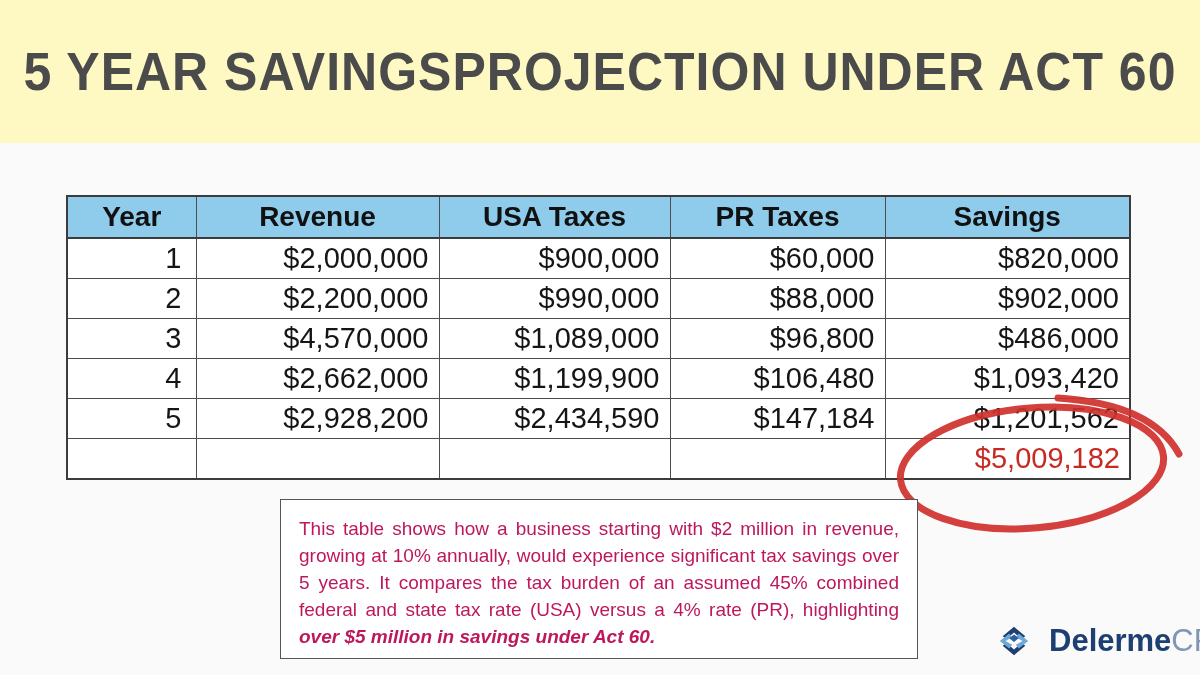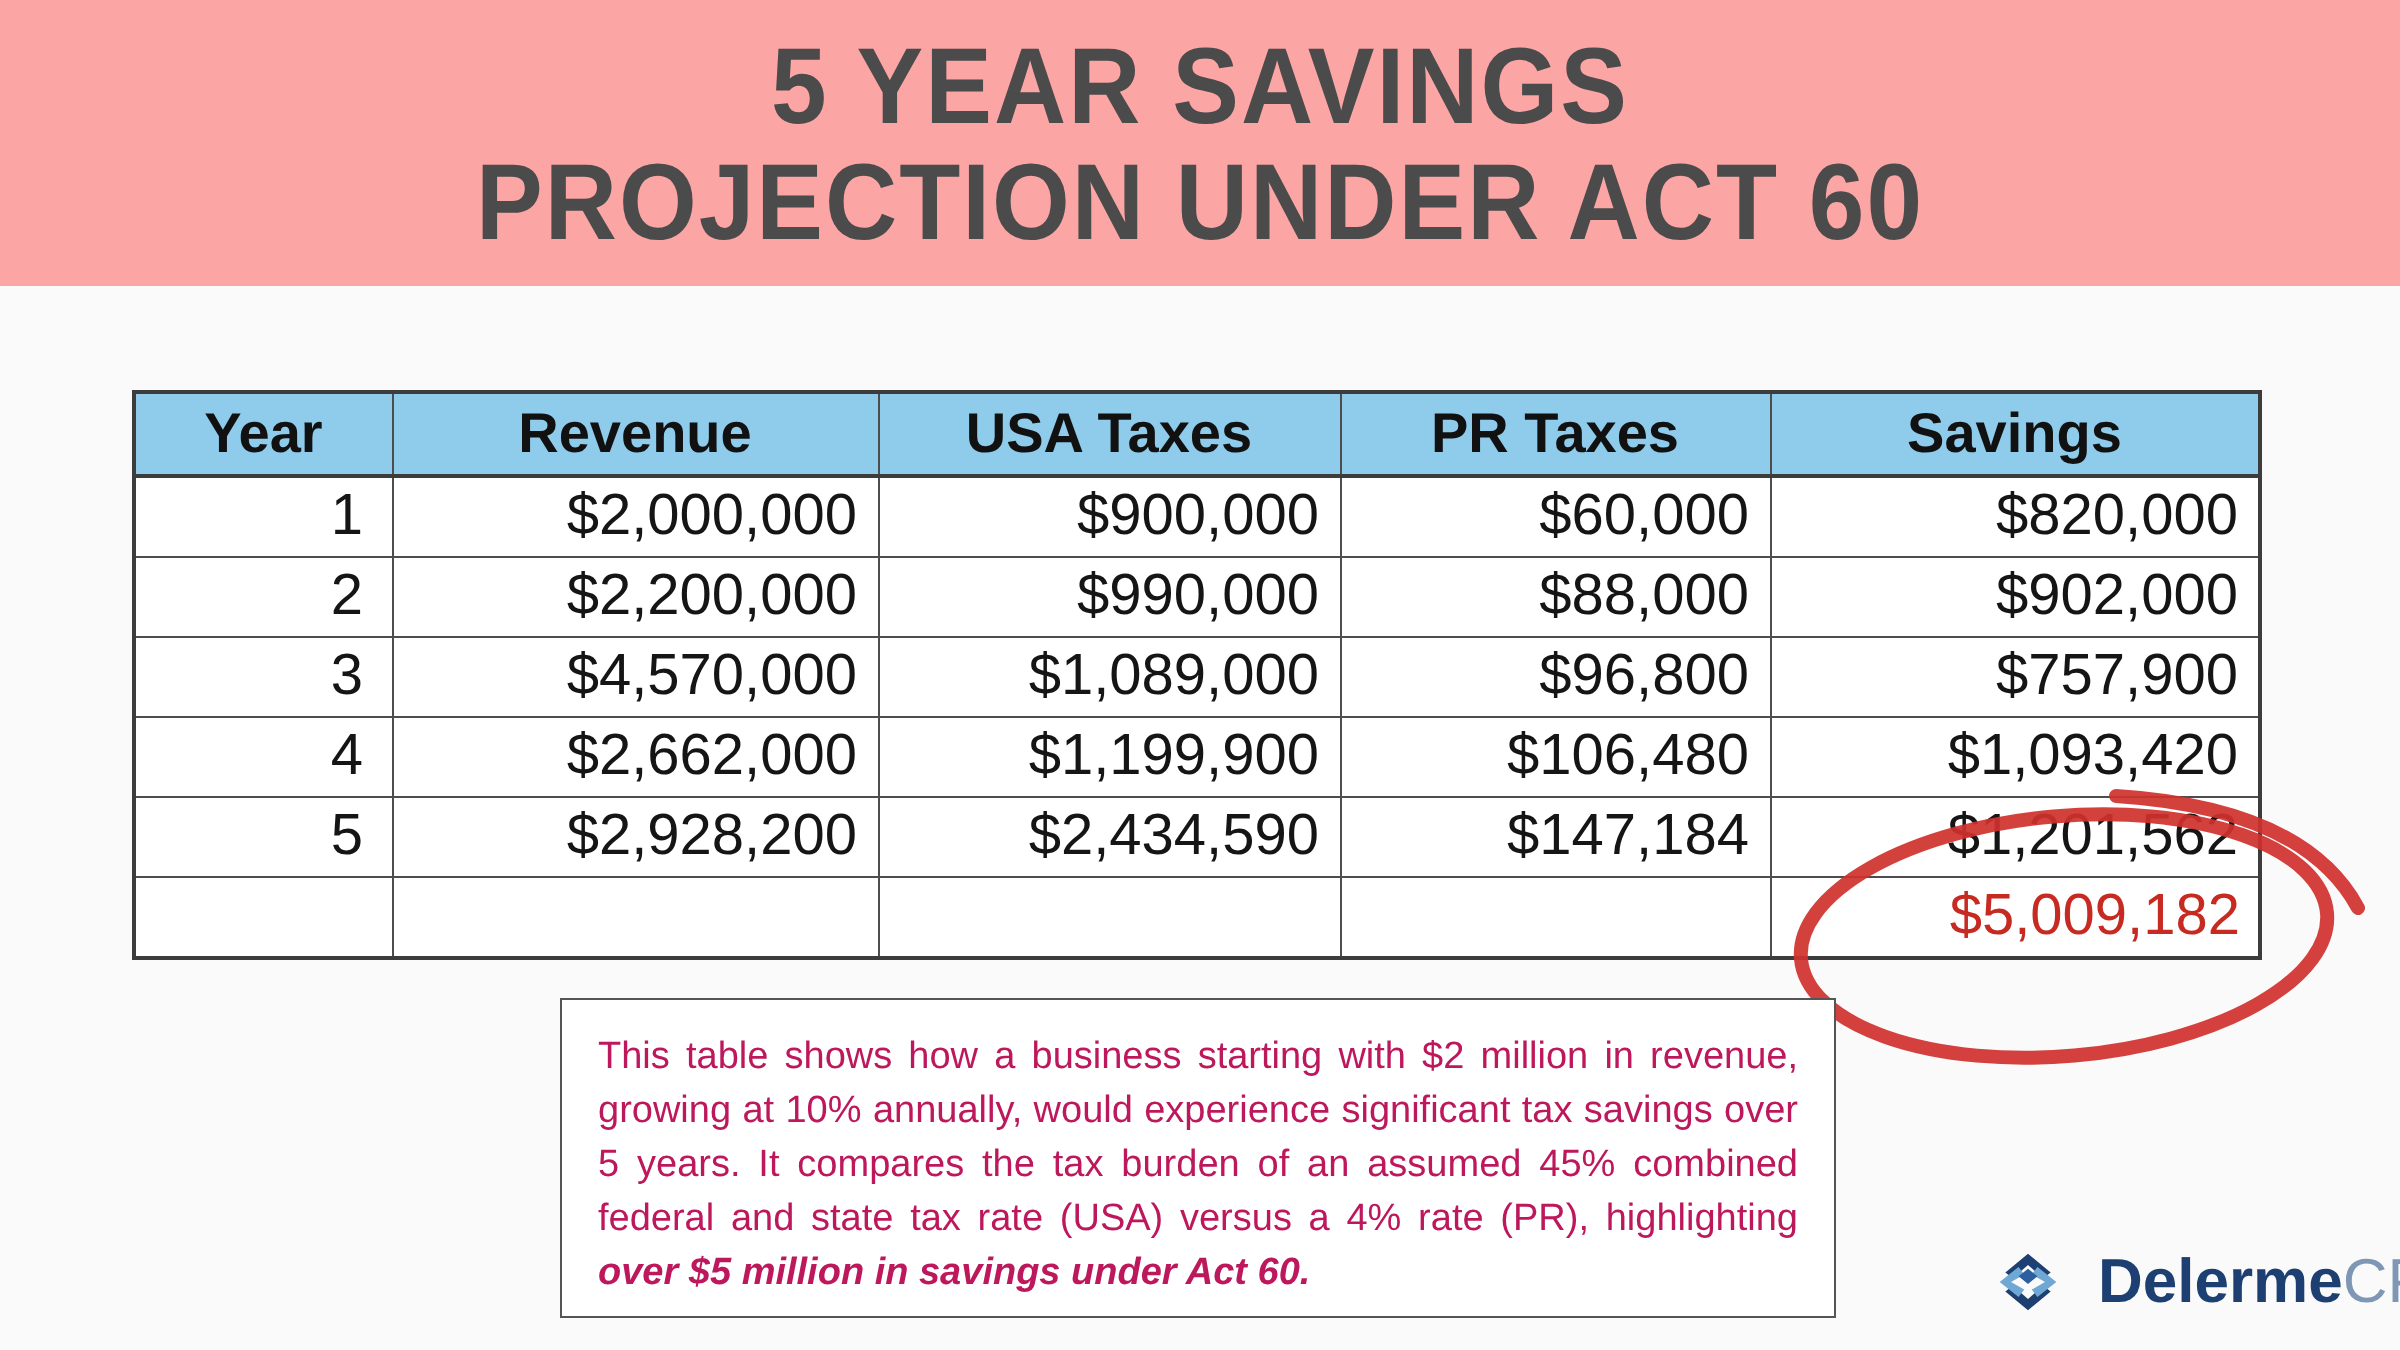--- a/index.html
+++ b/index.html
@@ -14,23 +14,23 @@
     width: 1200px;
     height: 675px;
     background: #fafafa;
   }
 
   
   .title-band {
     position: absolute;
     top: 0; left: 0;
     width: 1200px; height: 143px;
-    background: #fca5a5;
+    background: #fef9c3;
     display: flex;
-    flex-direction: column;
+    flex-direction: row;
     align-items: center;
     justify-content: center;
   }
   .title-line {
     color: #4b4b4b;
     font-weight: 700;
     font-size: 50px;
     line-height: 58px;
     letter-spacing: 1px;
     transform: scaleY(1.08);
@@ -163,21 +163,21 @@
             <td class="">$2,200,000</td>
             <td class="">$990,000</td>
             <td class="">$88,000</td>
             <td class="">$902,000</td>
           </tr>
           <tr>
             <td class="year-cell">3</td>
             <td class="">$4,570,000</td>
             <td class="">$1,089,000</td>
             <td class="">$96,800</td>
-            <td class="">$757,900</td>
+            <td class="">$486,000</td>
           </tr>
           <tr>
             <td class="year-cell">4</td>
             <td class="">$2,662,000</td>
             <td class="">$1,199,900</td>
             <td class="">$106,480</td>
             <td class="">$1,093,420</td>
           </tr>
           <tr>
             <td class="year-cell">5</td>

